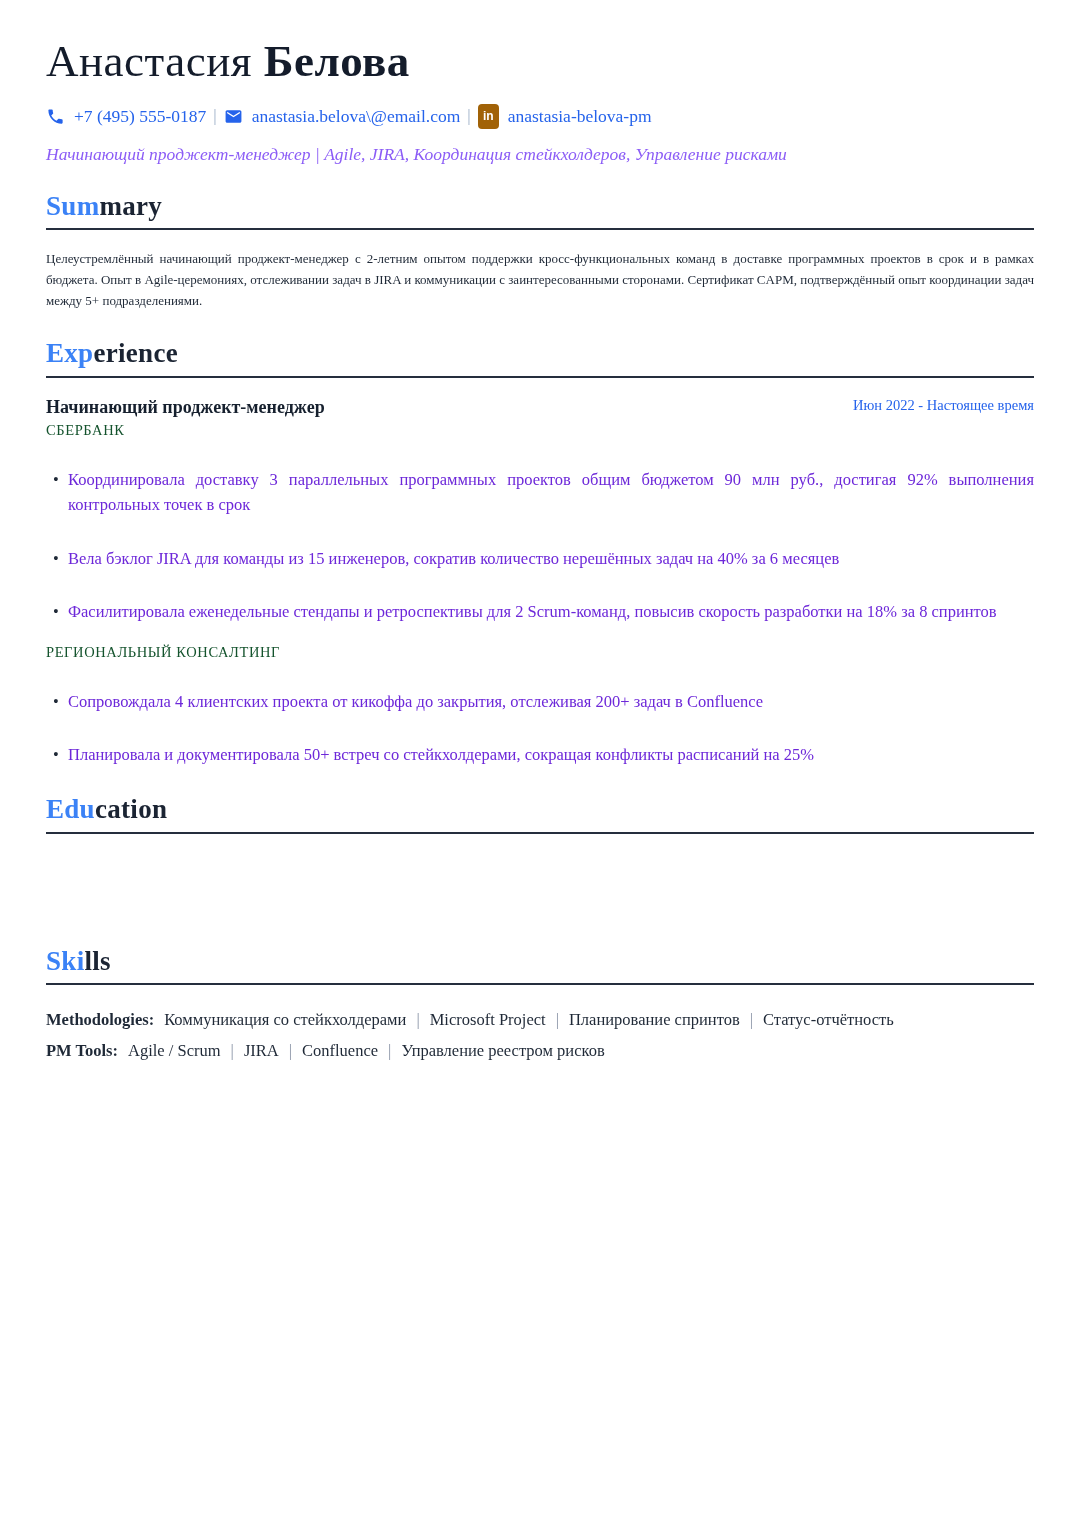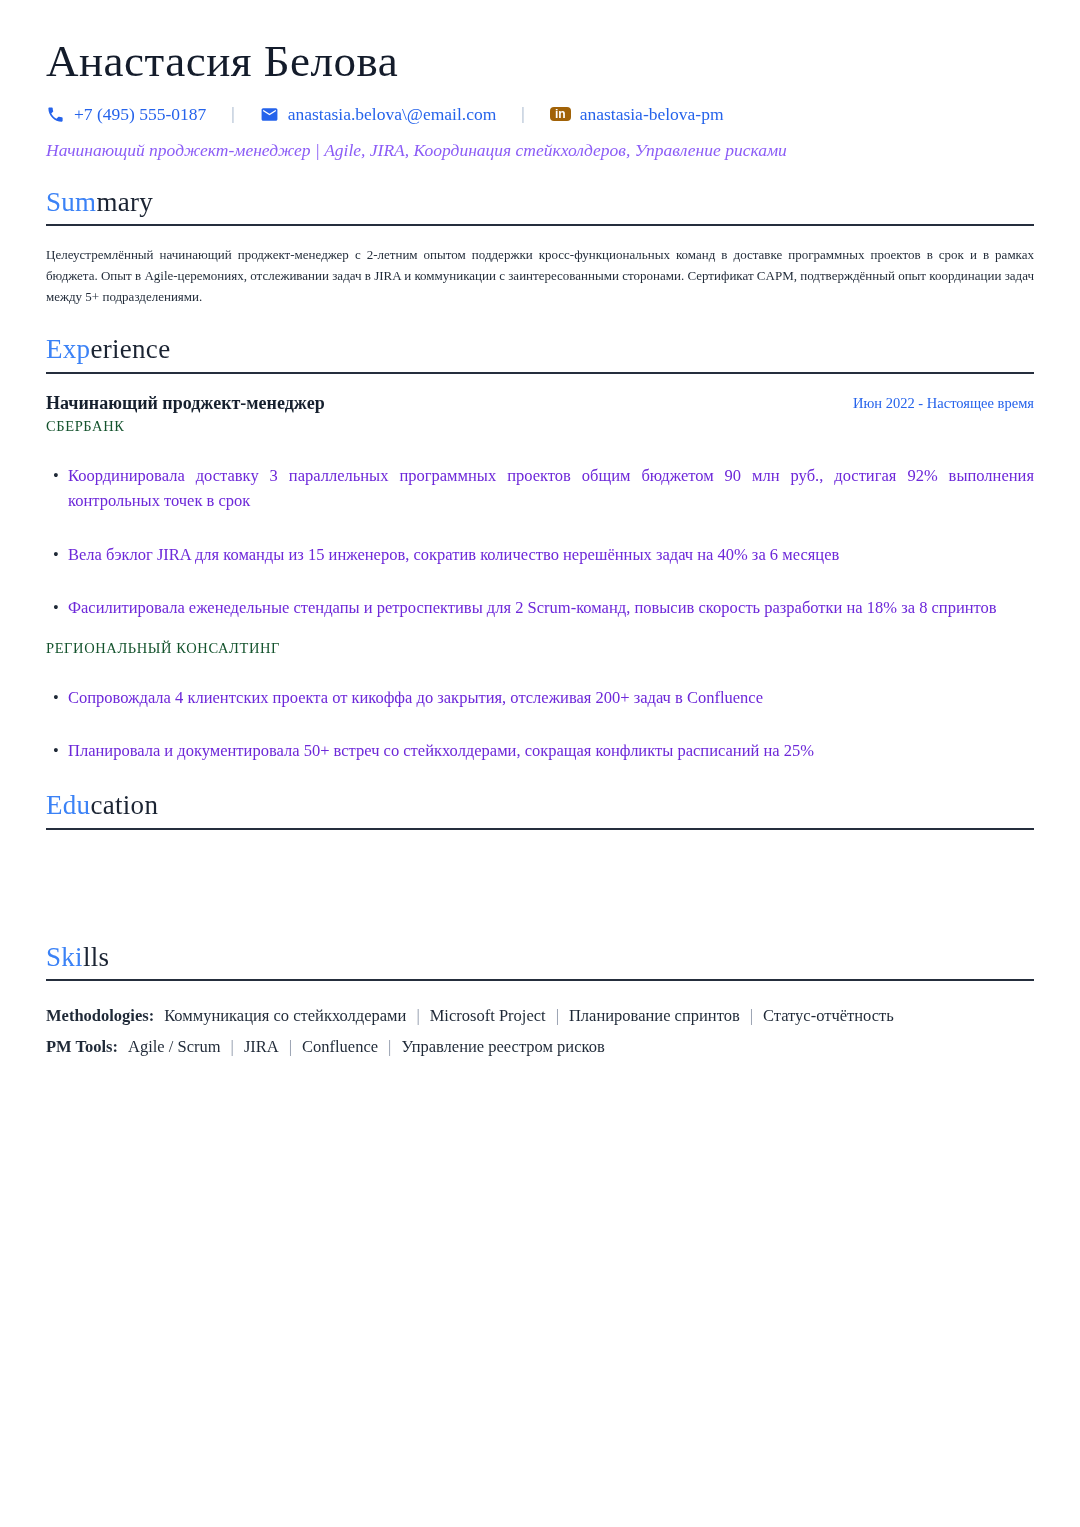--- a/index.html
+++ b/index.html
@@ -21,84 +21,84 @@
   }
   
   h1.name {
     margin: 0;
     font-size: 45px;
     line-height: 1.15;
     font-weight: 400;
     color: #141c2b;
     letter-spacing: 0.5px;
   }
-  h1.name .last { font-weight: 400; }
+  h1.name .last { font-weight: 700; }
   .contacts {
     margin-top: 16px;
     display: flex;
     align-items: center;
-    gap: 25px;
+    gap: 7px;
     font-size: 17.5px;
     color: #2563eb;
   }
   .citem {
     display: inline-flex;
     align-items: center;
     gap: 9px;
     color: #2563eb;
     cursor: pointer;
   }
   .citem svg { display: block; }
   .sep { color: #9db0c8; font-size: 17px; }
   .li-badge {
     display: inline-flex;
     align-items: center;
     justify-content: center;
     width: 21px;
-    height: 14px;
+    height: 25px;
     border-radius: 4px;
     background: #a16207;
     color: #ffffff;
     font-family: "Liberation Sans", sans-serif;
     font-size: 12px;
     font-weight: 700;
     line-height: 1;
   }
   .tagline {
     margin: 15px 0 0 0;
     font-style: italic;
     font-size: 17.5px;
     color: #8b5cf6;
   }
   
   section { margin-top: 27px; }
   h2.sec {
     margin: 0;
     font-size: 27px;
     line-height: 1.1;
-    font-weight: 400;
+    font-weight: 700;
     color: #1b2433;
     padding-bottom: 7px;
     border-bottom: 2px solid #252e3d;
     letter-spacing: 0.3px;
   }
   h2.sec .acc { color: #3b82f6; }
   .summary-text {
     margin: 19px 0 0 0;
     font-size: 13px;
     line-height: 1.6;
     text-align: justify;
     color: #1f2937;
   }
   
   .job { margin-top: 19px; }
   .jobhead {
     display: flex;
     justify-content: space-between;
-    align-items: center;
+    align-items: flex-start;
   }
   .jobhead h3 {
     margin: 0;
     font-size: 18px;
     font-weight: 700;
     color: #16202e;
   }
   .dates { font-size: 14.5px; color: #2563eb; white-space: nowrap; }
   .company {
     margin-top: 4px;

